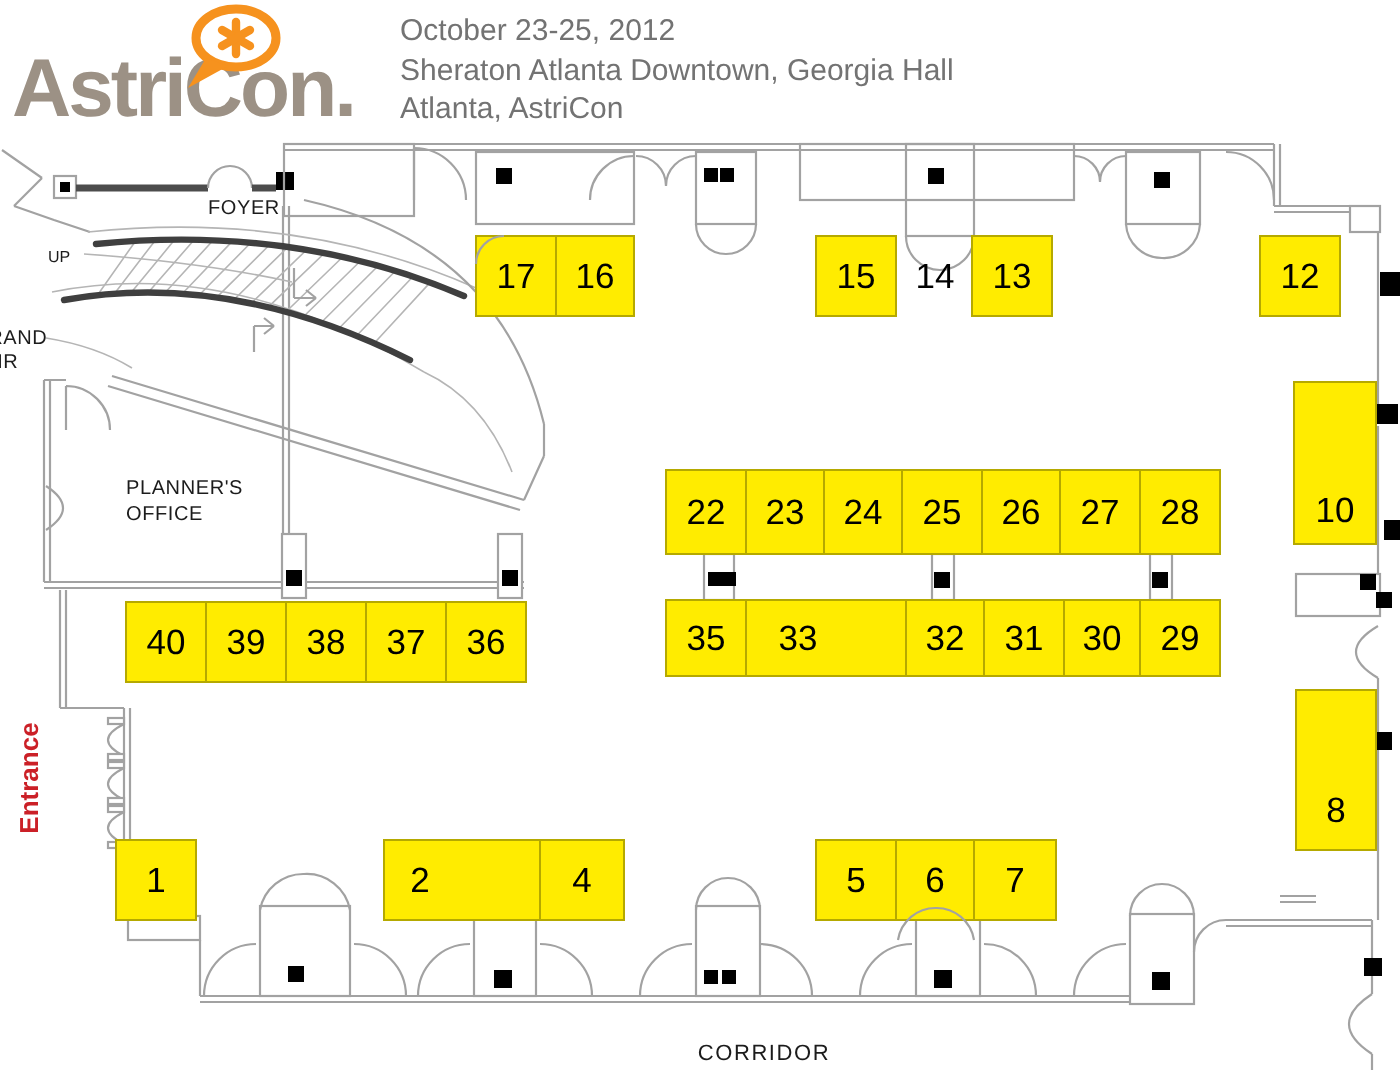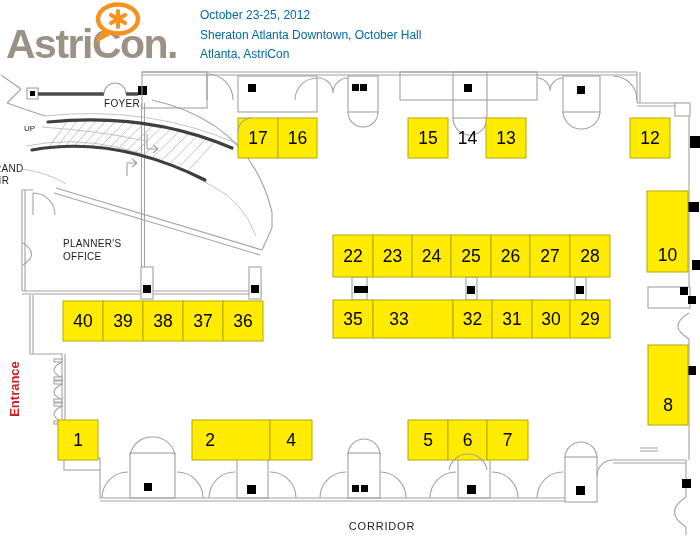--- a/index.html
+++ b/index.html
@@ -1,22 +1,22 @@
 <!DOCTYPE html>
 <html><head>
 <meta charset="utf-8">
 <style>
   html,body{margin:0;padding:0;background:#fff;}
   #stage{position:relative;width:700px;height:541px;background:#fff;overflow:hidden;
          font-family:"Liberation Sans",sans-serif;}
   #plan{position:absolute;left:0;top:0;}
   .logo-text{font-family:"Liberation Sans",sans-serif;font-weight:bold;font-size:41px;
              letter-spacing:-1.5px;fill:#9c9185;}
-  .event-text{position:absolute;left:200px;top:6px;font-size:12px;line-height:19.5px;
-              color:#0369a1;white-space:nowrap;}
+  .event-text{position:absolute;left:200px;top:6px;font-size:15px;line-height:19.5px;
+              color:#737373;white-space:nowrap;}
   .lbl{font-size:10px;fill:#1c1c1c;letter-spacing:0.3px;}
   .lbl-sm{font-size:8px;fill:#1c1c1c;}
   .lbl-corridor{font-size:11px;fill:#1c1c1c;letter-spacing:0.8px;}
   .lbl-entrance{font-size:13px;font-weight:bold;}
   .booth-num{font-size:17.5px;fill:#000;text-anchor:middle;font-family:"Liberation Sans",sans-serif;}
   .w{fill:none;stroke:#a2a2a2;stroke-width:1.1;}
   .wt{fill:none;stroke:#b5b5b5;stroke-width:0.8;}
   .dk{fill:none;stroke:#4c4c4c;stroke-width:3.5;}
   .rail{fill:none;stroke:#3f3f3f;stroke-width:3.2;stroke-linecap:round;}
   .blk{fill:#000;stroke:none;}
@@ -304,17 +304,17 @@
       <g stroke="#f6921e" stroke-width="4.2" stroke-linecap="round">
         <line x1="118" y1="11" x2="118" y2="27"></line>
         <line x1="111" y1="15" x2="125" y2="23"></line>
         <line x1="125" y1="15" x2="111" y2="23"></line>
       </g>
     </g>
   </svg>
 
   <div class="event-text">
     <div>October 23-25, 2012</div>
-    <div>Sheraton Atlanta Downtown, October Hall</div>
+    <div>Sheraton Atlanta Downtown, Georgia Hall</div>
     <div>Atlanta, AstriCon</div>
   </div>
 
 </div>
 
 </body></html>

